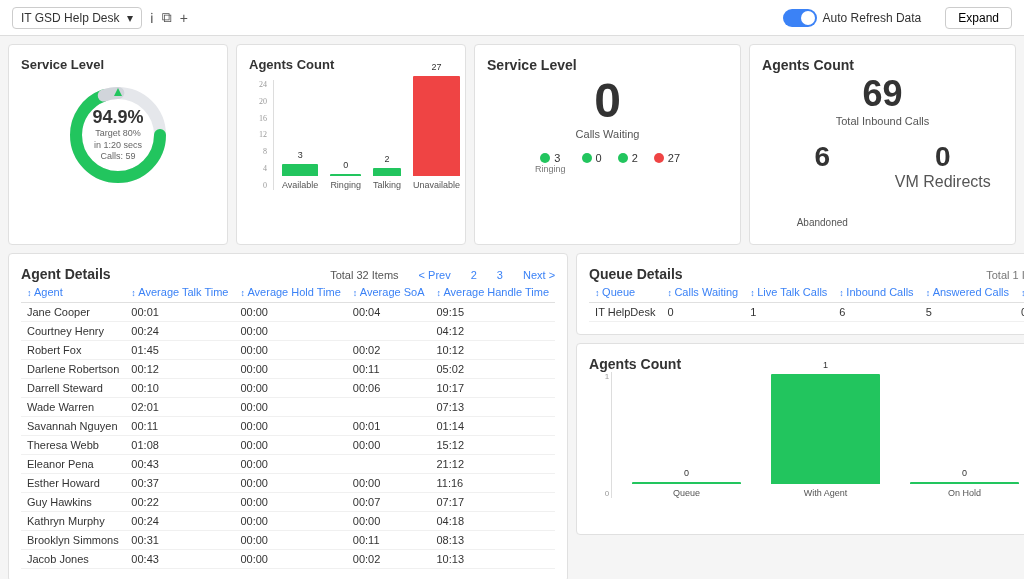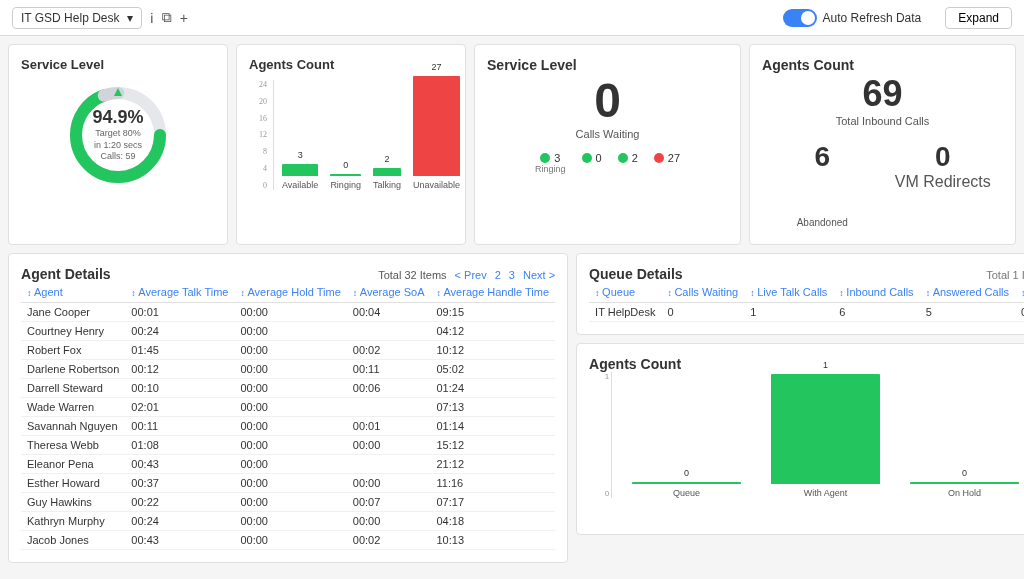--- a/index.html
+++ b/index.html
@@ -231,21 +231,21 @@
       </div>
     </div>
 
   </div>
 
   <div class="bottom-panels">
 
     <div class="panel panel-agent-details">
       <div class="header-with-total">
         <h3>Agent Details</h3>
-        <div style="display:flex;align-items:center;gap:8px;font-size:11px;color:#555;">
+        <div style="display:flex;align-items:center;gap:20px;font-size:11px;color:#555;">
           <span>Total 32 Items</span>
           <span class="page-link">&lt; Prev</span>
           <span class="page-link">2</span>
           <span class="page-link">3</span>
           <span class="page-link">Next &gt;</span>
         </div>
       </div>
       <div class="table-wrap">
         <table>
           <thead>
@@ -284,21 +284,21 @@
     <td>00:12</td>
     <td>00:00</td>
     <td>00:11</td>
     <td>05:02</td>
   </tr>
               <tr>
     <td>Darrell Steward</td>
     <td>00:10</td>
     <td>00:00</td>
     <td>00:06</td>
-    <td>01:24</td>
+    <td>10:17</td>
   </tr>
               <tr>
     <td>Wade Warren</td>
     <td>02:01</td>
     <td>00:00</td>
     <td></td>
     <td>07:13</td>
   </tr>
               <tr>
     <td>Savannah Nguyen</td>
@@ -334,20 +334,27 @@
     <td>00:00</td>
     <td>00:07</td>
     <td>07:17</td>
   </tr>
               <tr>
     <td>Kathryn Murphy</td>
     <td>00:24</td>
     <td>00:00</td>
     <td>00:00</td>
     <td>04:18</td>
+  </tr>
+              <tr>
+    <td>Brooklyn Simmons</td>
+    <td>00:31</td>
+    <td>00:00</td>
+    <td>00:11</td>
+    <td>08:13</td>
   </tr>
               <tr>
     <td>Jacob Jones</td>
     <td>00:43</td>
     <td>00:00</td>
     <td>00:02</td>
     <td>10:13</td>
   </tr>
             </tbody>
         </table>

